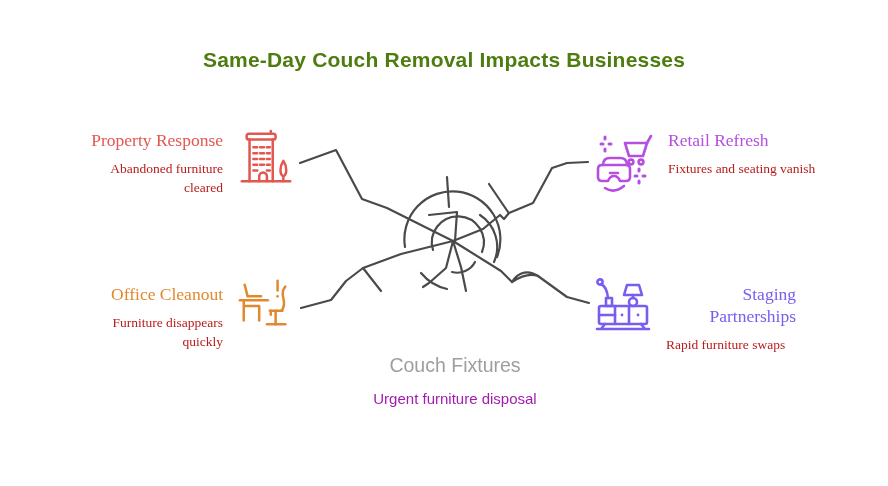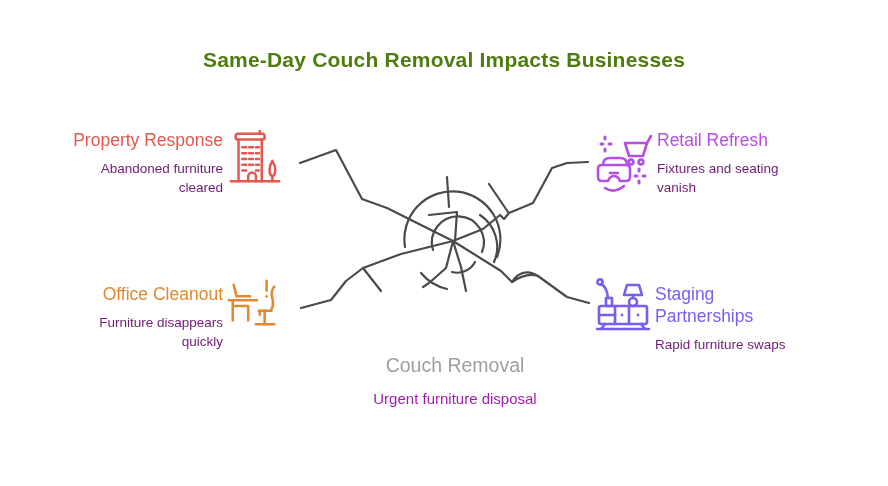--- a/index.html
+++ b/index.html
@@ -11,26 +11,26 @@
     font-family:"Liberation Sans", sans-serif;
     overflow:hidden;
   }
   .page-title {
     position:absolute; left:0; top:48px; width:100%;
     text-align:center;
     font-size:21px; font-weight:700; letter-spacing:.2px;
     color:#4d7c0f;
   }
   .sketch-svg { position:absolute; left:0; top:0; pointer-events:none; }
-  .node { position:absolute; display:flex; gap:2px; align-items:flex-start; }
+  .node { position:absolute; display:flex; gap:13px; align-items:flex-start;font-family:Liberation Serif, serif; }
   .node .txt { display:flex; flex-direction:column; }
   .node .txt.right { text-align:right; align-items:flex-end; }
-  .node .txt.left  { text-align:left; align-items:flex-start; }
+  .node .txt.left  { text-align:right; align-items:flex-start; }
   .node-title { font-size:17.5px; font-weight:500; line-height:1.25; }
-  .node-sub   { margin-top:8px; font-size:13.5px; line-height:1.4; color:#701a75; max-width:152px; }
+  .node-sub   { margin-top:8px; font-size:13.5px; line-height:1.4; color:#b91c1c; max-width:152px; }
   .node-icon  { flex:0 0 auto; }
   .node-icon svg { display:block; }
 
   .node-tl { left:37px;  top:127px; }
   .node-tl .txt { width:186px; padding-top:3px; }
   .node-tr { left:593px; top:127px; }
   .node-tr .txt { width:158px; padding-top:3px; }
   .node-bl { left:37px;  top:276px; }
   .node-bl .txt { width:186px; padding-top:8px; }
   .node-br { left:593px; top:276px; }
@@ -152,16 +152,16 @@
         <path d="M47,36 Q51,31 49,23 Q47,15 51,11"></path>
         <path d="M36,36 V40"></path>
         <path d="M41,36 V50"></path>
         <path d="M32,50 H51"></path>
         <path d="M43,5 V15"></path>
         <circle cx="43" cy="21" r="1.4" fill="currentColor" stroke="none"></circle>
       </svg>
     </div>
   </div>
 
-  <div class="center-label">Couch Removal</div>
+  <div class="center-label">Couch Fixtures</div>
   <div class="center-sublabel">Urgent furniture disposal</div>
 
 </div>
 
 </body></html>

